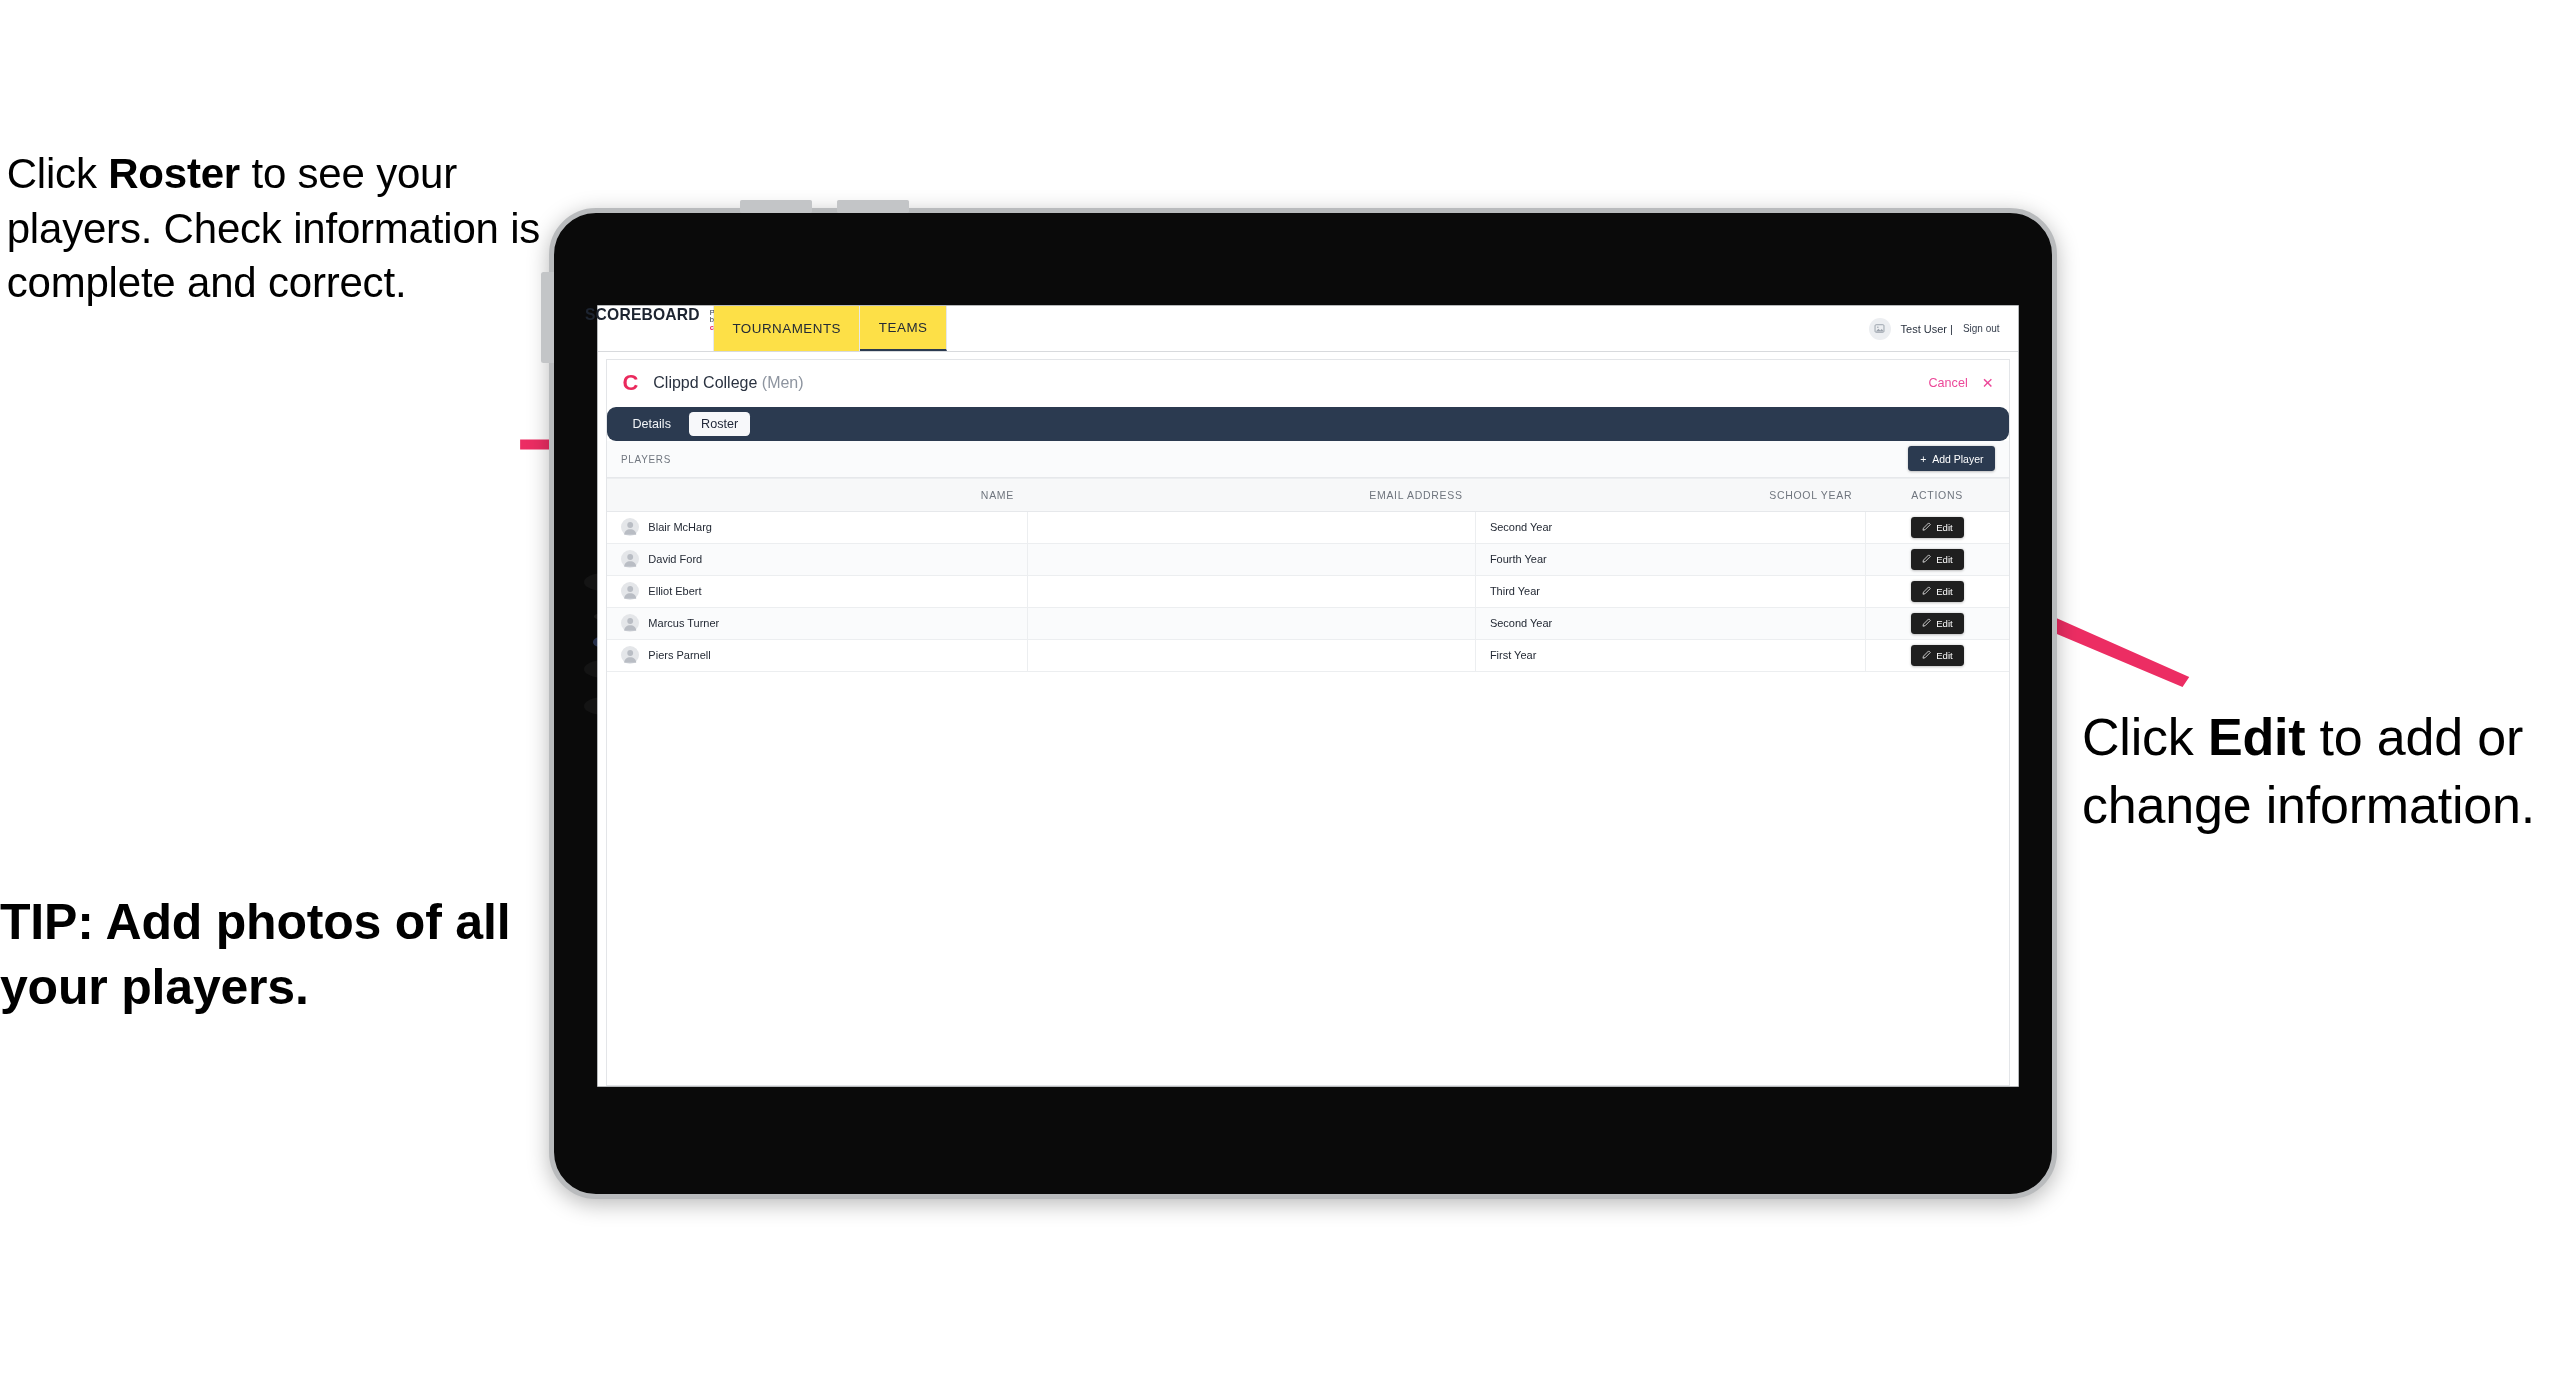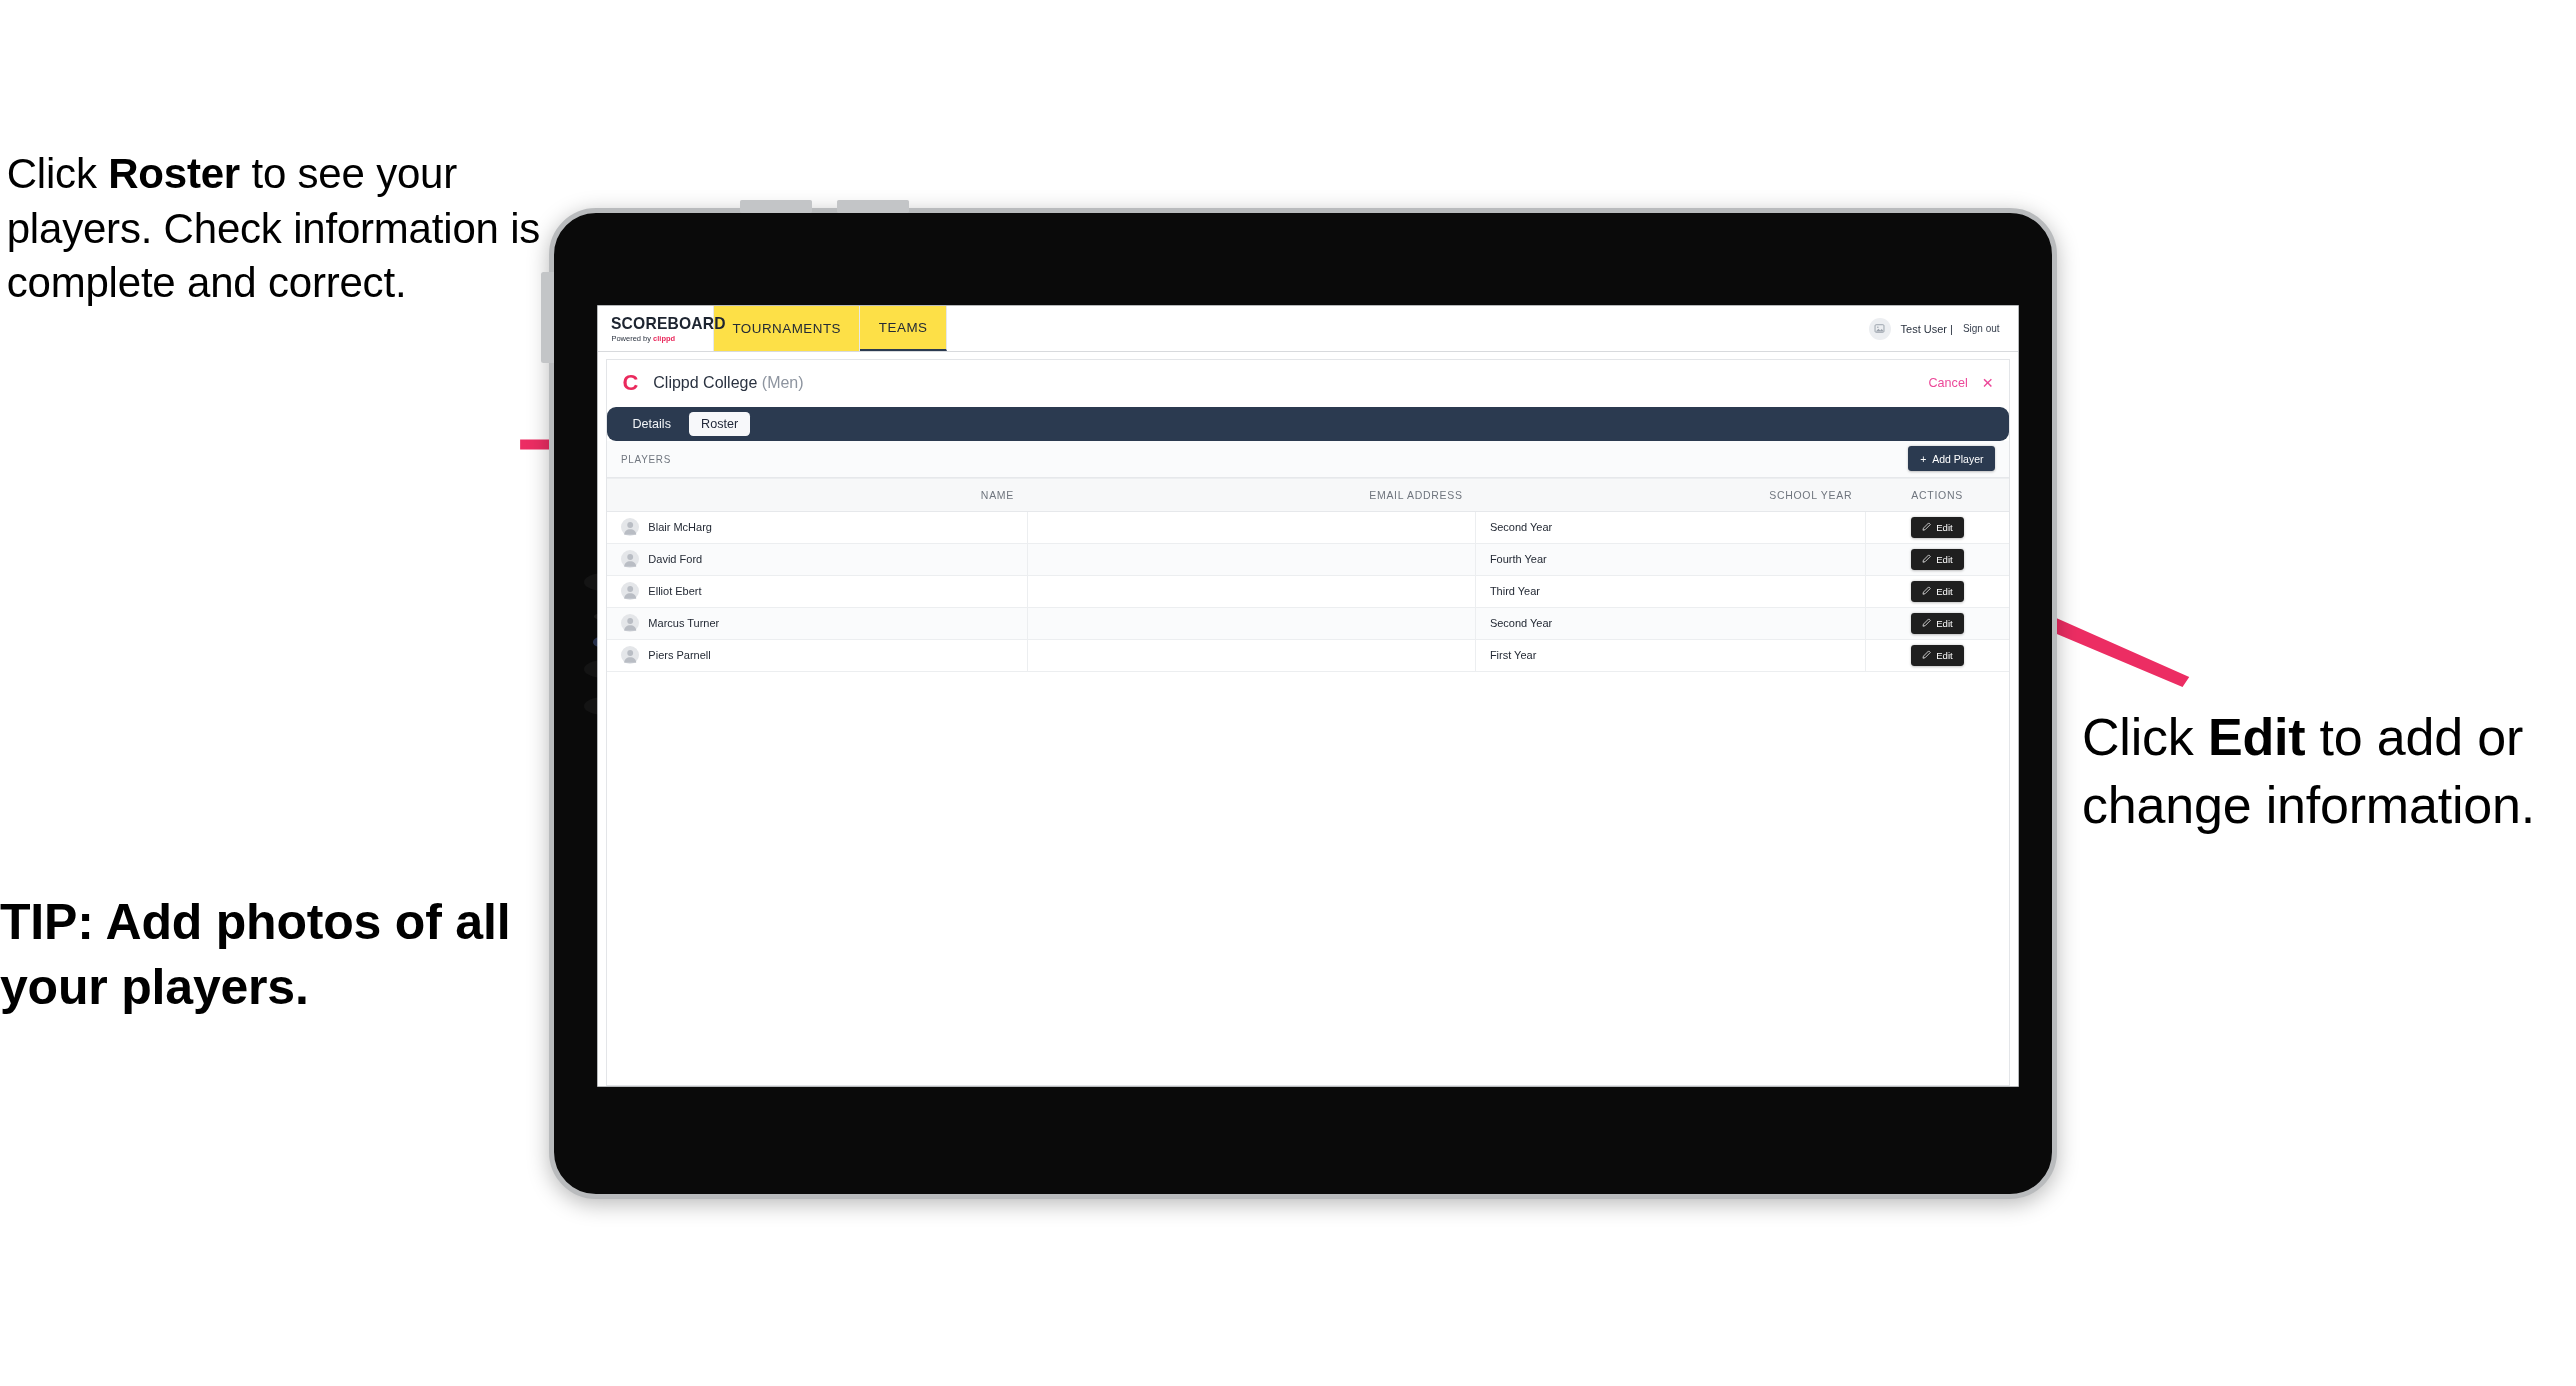--- a/index.html
+++ b/index.html
@@ -61,21 +61,21 @@
     box-shadow: 0 0 0 0.8px #e2e4e7;
   }
 
   
   #appbar {
     height: 46px; display: flex; align-items: stretch;
     background: #fff; border-bottom: 0.8px solid #d8dadd;
     position: relative;
   }
   #brand {
-    width: 116px; display: flex; flex-direction: column;
+    width: 116px; display: flex; flex-direction: row;
     justify-content: center; padding-left: 13.4px;
     border-right: 0.8px solid #e6e8ea;
   }
   #brand-title {
     font-size: 17px; font-weight: 700; color: #1d2430;
     letter-spacing: 0.2px; line-height: 1; font-stretch: condensed;
     transform: scaleX(0.92); transform-origin: left center;
   }
   #brand-sub { font-size: 7.5px; color: #2b3340; margin-top: 2.5px; line-height: 1; }
   #brand-sub .pink { color: #ea2a5d; font-weight: 700; }

